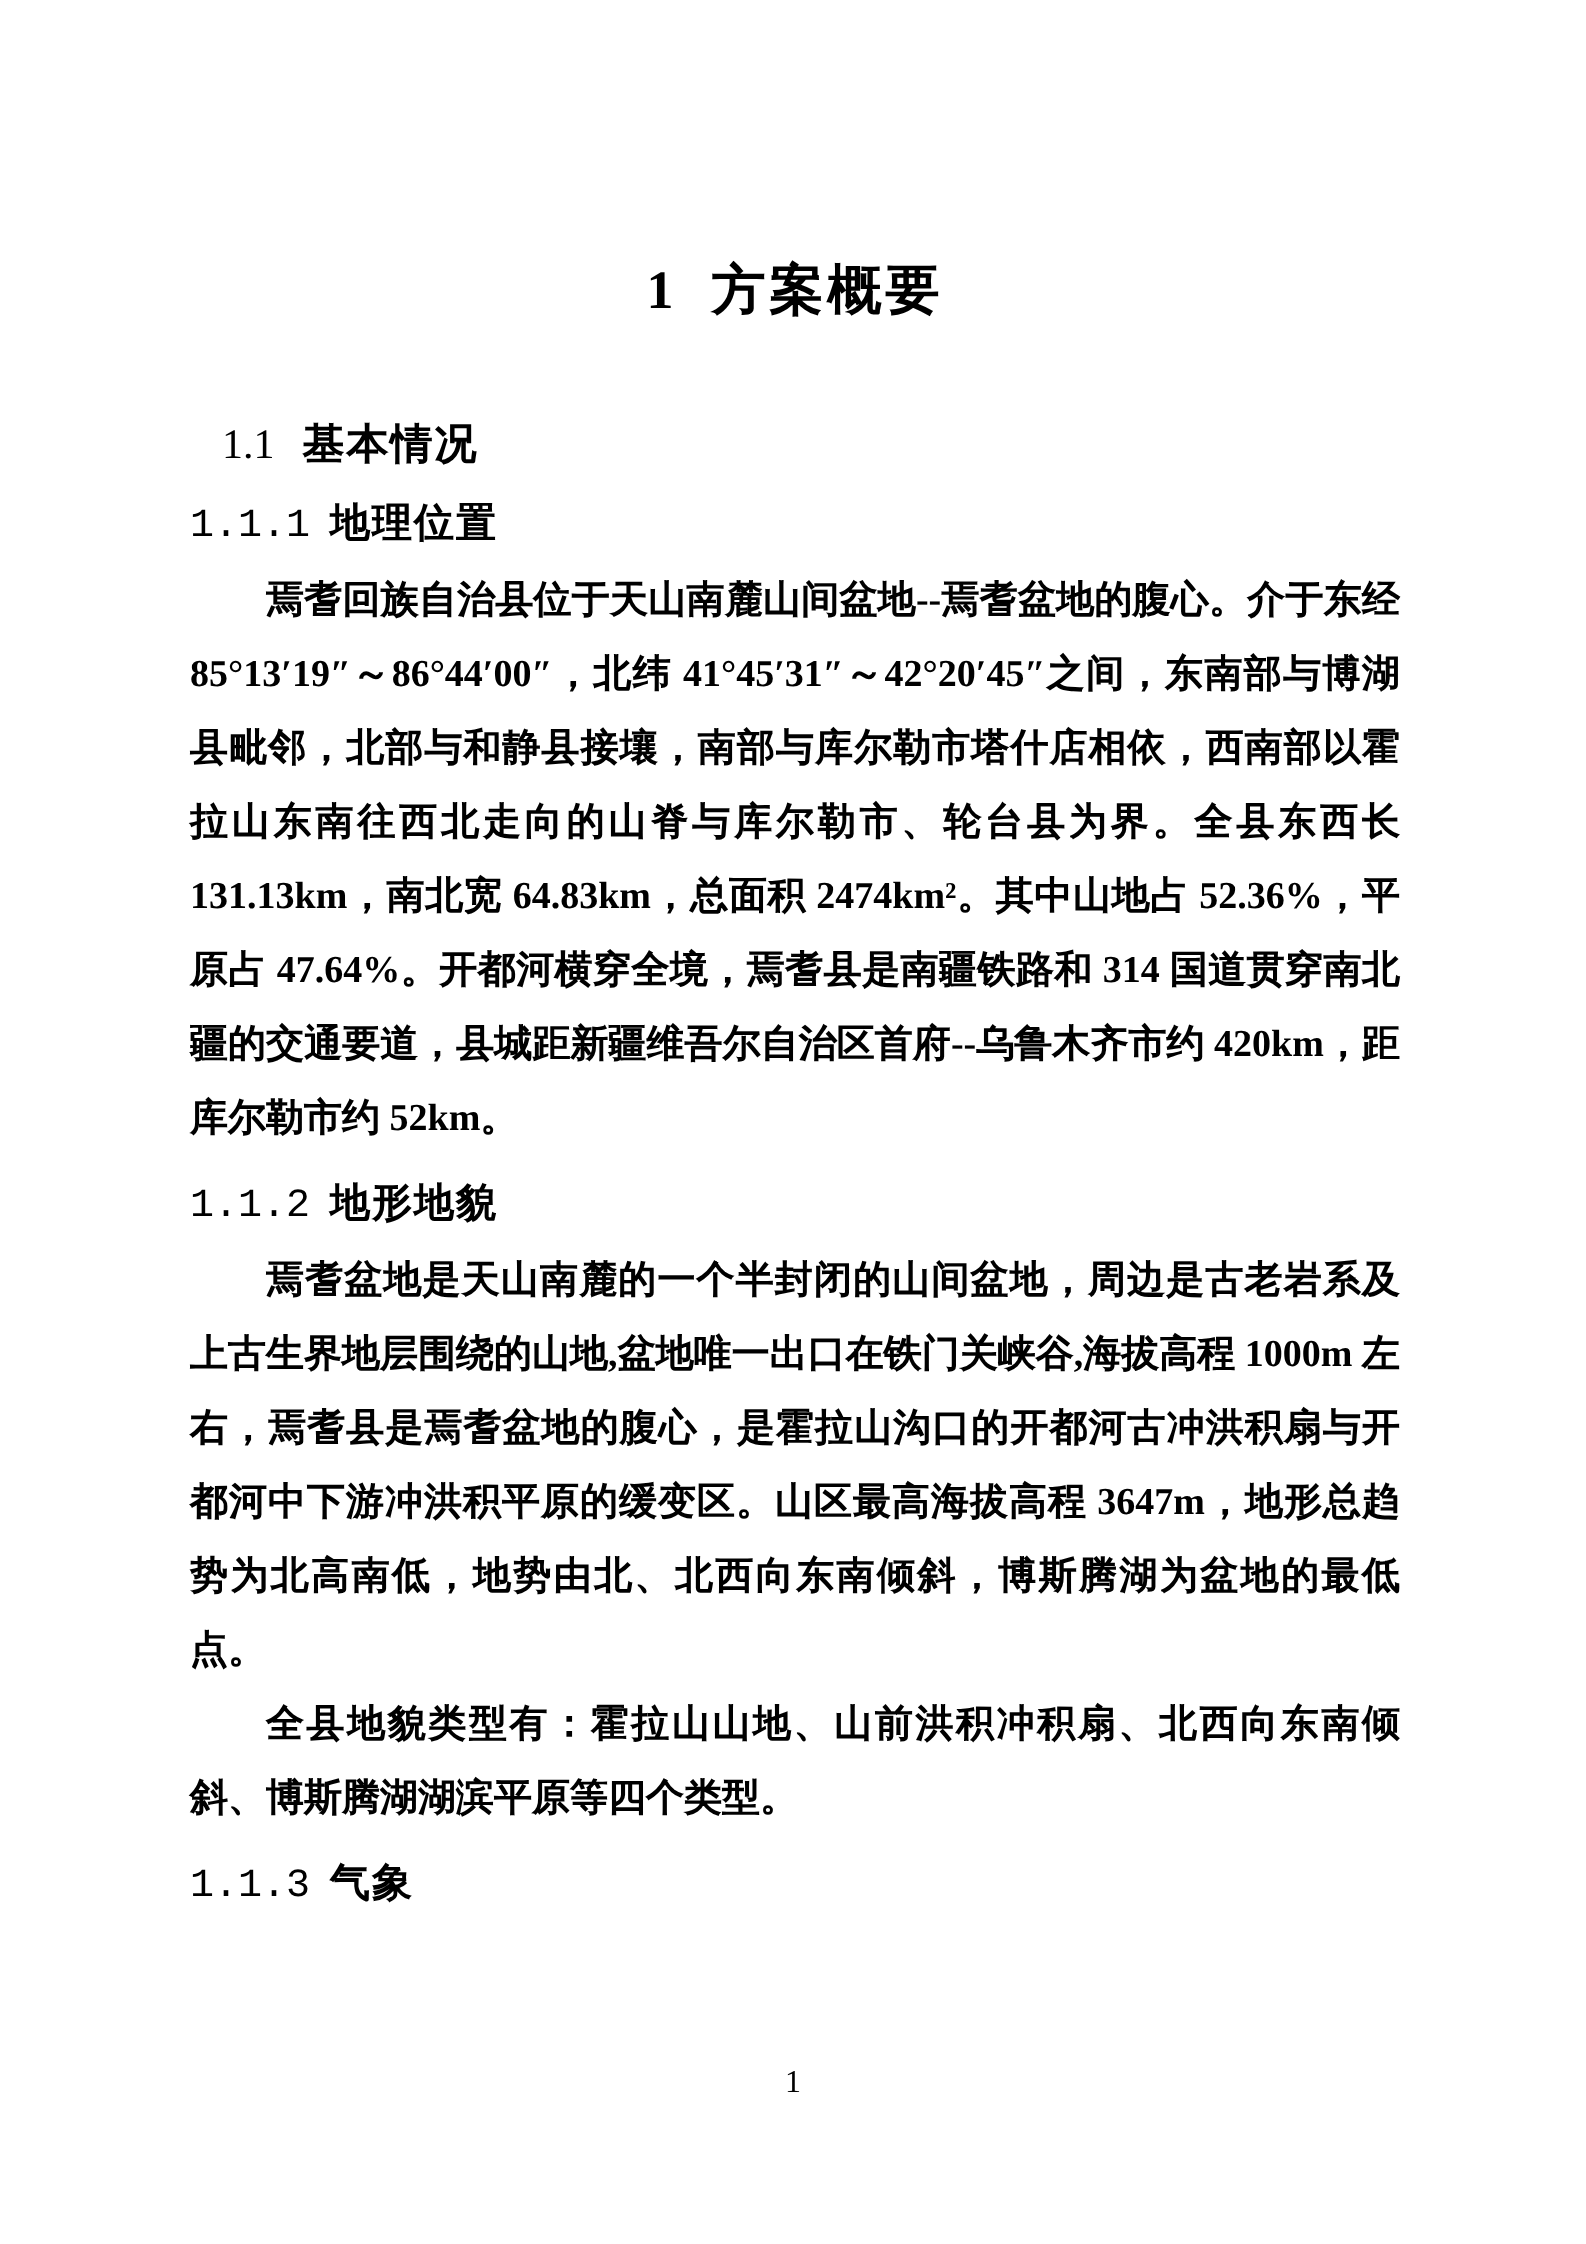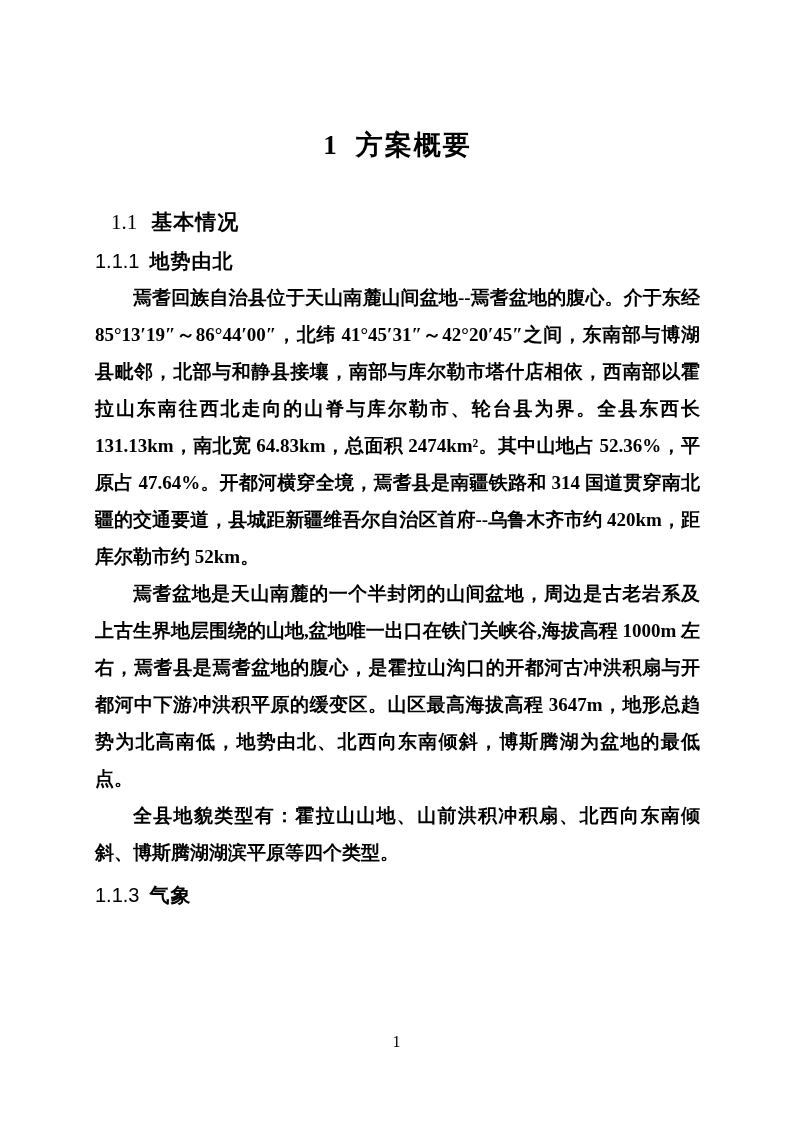--- a/index.html
+++ b/index.html
@@ -52,21 +52,21 @@
     font-weight: bold;
     letter-spacing: 1px;
   }
   h3.subsection {
     margin: 10px 0 4px 0;
     font-size: 20px;
     line-height: 28px;
     font-weight: normal;
   }
   h3.subsection .h-num {
-    font-family: Liberation Sans, sans-serif;
+    font-family: Liberation Mono, monospace;
     margin-right: 10px;
   }
   p.body-para {
     margin: 0;
     font-size: 19px;
     line-height: 37px;
     text-indent: 2em;
     text-align: justify;
     font-family: "Liberation Serif", "DejaVu Serif", serif;
     font-weight: bold;
@@ -89,25 +89,28 @@
 
   <h1 class="chapter">
     <span class="h-num">1</span><span class="h-text">方案概要</span>
   </h1>
 
   <h2 class="section">
     <span class="h-num">1.1</span><span class="h-text">基本情况</span>
   </h2>
 
   <h3 class="subsection">
-    <span class="h-num">1.1.1</span><span class="h-text">地势由北</span>
+    <span class="h-num">1.1.1</span><span class="h-text">地理位置</span>
   </h3>
 
   <p class="body-para">焉耆回族自治县位于天山南麓山间盆地--焉耆盆地的腹心。介于东经 85°13′19″～86°44′00″，北纬 41°45′31″～42°20′45″之间，东南部与博湖县毗邻，北部与和静县接壤，南部与库尔勒市塔什店相依，西南部以霍拉山东南往西北走向的山脊与库尔勒市、轮台县为界。全县东西长 131.13km，南北宽 64.83km，总面积 2474km²。其中山地占 52.36%，平原占 47.64%。开都河横穿全境，焉耆县是南疆铁路和 314 国道贯穿南北疆的交通要道，县城距新疆维吾尔自治区首府--乌鲁木齐市约 420km，距库尔勒市约 52km。</p>
 
+  <h3 class="subsection">
+    <span class="h-num">1.1.2</span><span class="h-text">地形地貌</span>
+  </h3>
 
   <p class="body-para">焉耆盆地是天山南麓的一个半封闭的山间盆地，周边是古老岩系及上古生界地层围绕的山地,盆地唯一出口在铁门关峡谷,海拔高程 1000m 左右，焉耆县是焉耆盆地的腹心，是霍拉山沟口的开都河古冲洪积扇与开都河中下游冲洪积平原的缓变区。山区最高海拔高程 3647m，地形总趋势为北高南低，地势由北、北西向东南倾斜，博斯腾湖为盆地的最低点。</p>
   <p class="body-para">全县地貌类型有：霍拉山山地、山前洪积冲积扇、北西向东南倾斜、博斯腾湖湖滨平原等四个类型。</p>
 
   <h3 class="subsection">
     <span class="h-num">1.1.3</span><span class="h-text">气象</span>
   </h3>
 
 
   <div class="page-number">1</div>

